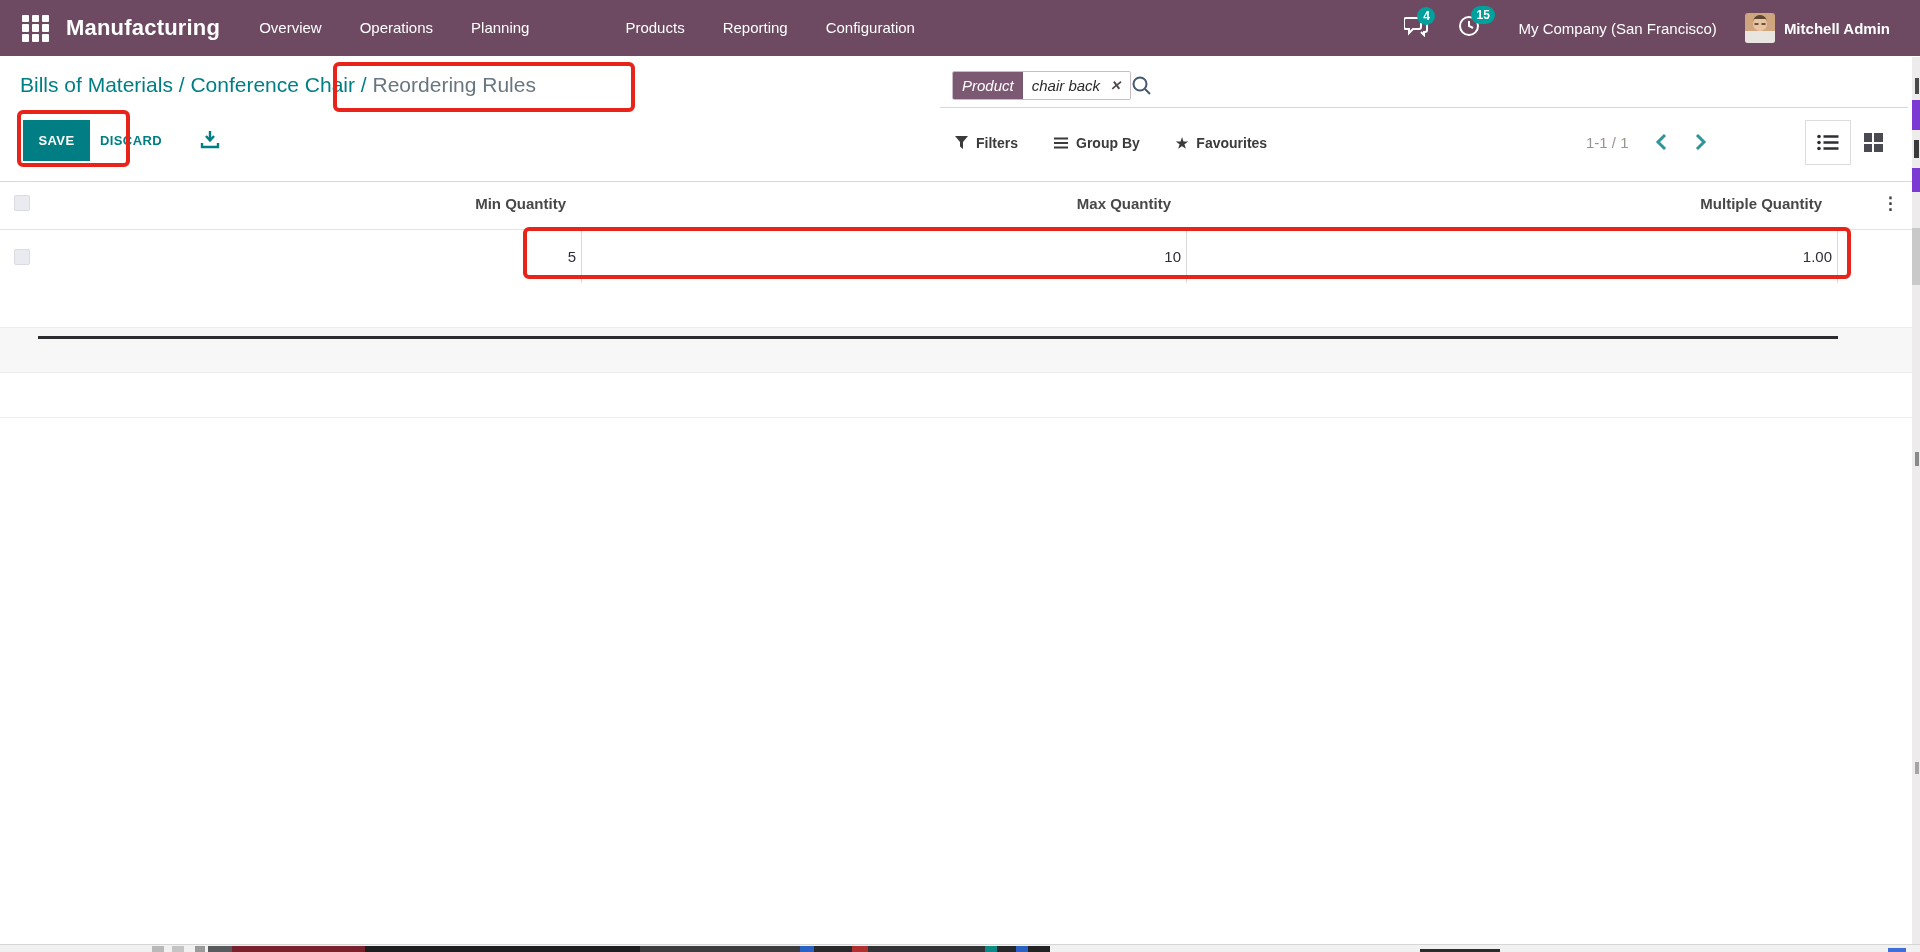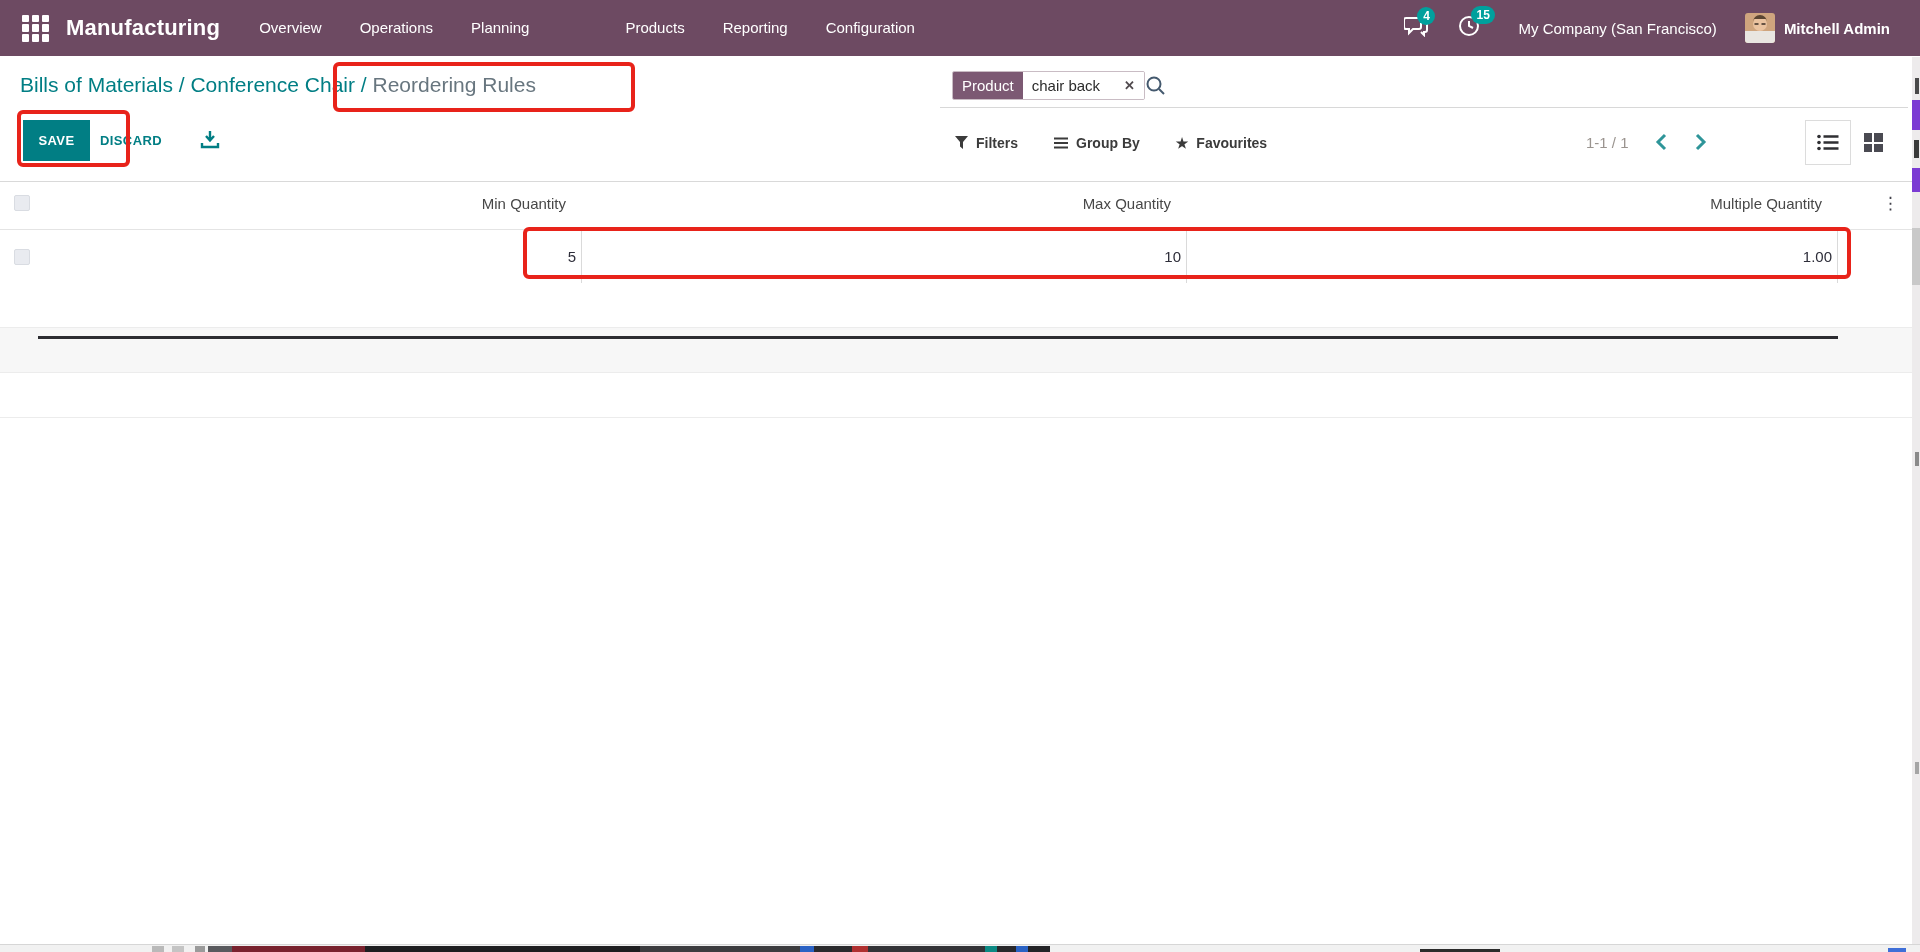--- a/index.html
+++ b/index.html
@@ -30,24 +30,24 @@
   
   .control-panel { position:absolute; left:0; top:60px; width:1912px; height:122px; background:#fff;
                    border-bottom:1px solid #d9d9d9; }
   .breadcrumb { position:absolute; left:20px; top:13px; font-size:21px; white-space:nowrap; }
   .bc-link { color:#017e84; cursor:pointer; }
   .bc-current { color:#68767f; }
 
   .search-area { position:absolute; left:940px; top:4px; width:968px; height:44px;
                  border-bottom:1px solid #d8d8d8; display:flex; align-items:center; }
   .facet { display:flex; height:29px; border:1px solid #c9bcc4; border-radius:2px; overflow:hidden;
-           margin-left:12px; flex:none; }
+           margin-left:12px; flex:none;font-style:italic; }
   .facet-label { background:#7c5973; color:#fff; padding:0 9px; font-size:15px; line-height:27px; }
   .facet-value { background:#fff; color:#2b2b2b; padding:0 9px; font-size:15px; line-height:27px;
-                 display:flex; align-items:flex-start; gap:24px; }
+                 display:flex; align-items:flex-start; gap:10px; }
   .facet-x { color:#504a4e; font-size:13px; font-weight:bold; cursor:pointer; }
   .search-input { border:none; outline:none; flex:1; font-size:16px; color:#333; padding-left:13px;
                   background:transparent; font-family:"Liberation Sans", sans-serif; }
   .search-input::placeholder { color:#c9c9c9; }
   .mag { margin-right:14px; cursor:pointer; flex:none; }
 
   .btn-save { position:absolute; left:23px; top:60px; width:67px; height:41px; background:#017e84;
               color:#fff; border:none; font-size:13px; font-weight:bold; letter-spacing:.4px;
               cursor:pointer; font-family:"Liberation Sans", sans-serif; }
   .btn-discard { position:absolute; left:100px; top:60px; height:41px; line-height:41px; background:none;
@@ -69,21 +69,21 @@
   .view-btn { width:46px; height:45px; display:flex; align-items:center; justify-content:center;
               background:#fff; border:1px solid #dcdcdc; cursor:pointer; }
   .view-btn.kanban { border:none; width:44px; }
   .kanban-icon { width:19px; height:19px; display:grid; grid-template-columns:1fr 1fr;
                  grid-template-rows:1fr 1fr; gap:2px; }
   .kanban-icon span { background:#4a4a52; }
 
   
   .table-area { position:absolute; left:0; top:177px; width:1912px; }
   .thead { display:flex; height:53px; align-items:center; border-bottom:1px solid #e4e4e4;
-           font-size:15px; font-weight:normal; color:#484848; }
+           font-size:15px; font-weight:bold; color:#484848; }
   .trow { display:flex; height:53px; align-items:center; background:#fff; font-size:15px; color:#2e2e3a; }
   .c-cb { width:60px; flex:none; display:flex; align-items:center; }
   .cb { width:16px; height:16px; background:#e9ebf0; border:1px solid #d9dce2; border-radius:2px;
         margin-left:14px; cursor:pointer; }
   .c-min { width:522px; flex:none; text-align:right; }
   .c-max { width:605px; flex:none; text-align:right; }
   .c-mul { width:651px; flex:none; text-align:right; }
   .c-set { width:74px; flex:none; display:flex; justify-content:flex-end; padding-right:13px; }
   .thead .c-min, .thead .c-max, .thead .c-mul { padding-right:16px; }
   .trow .c-min, .trow .c-max, .trow .c-mul { padding-right:5px; height:100%; line-height:53px;

